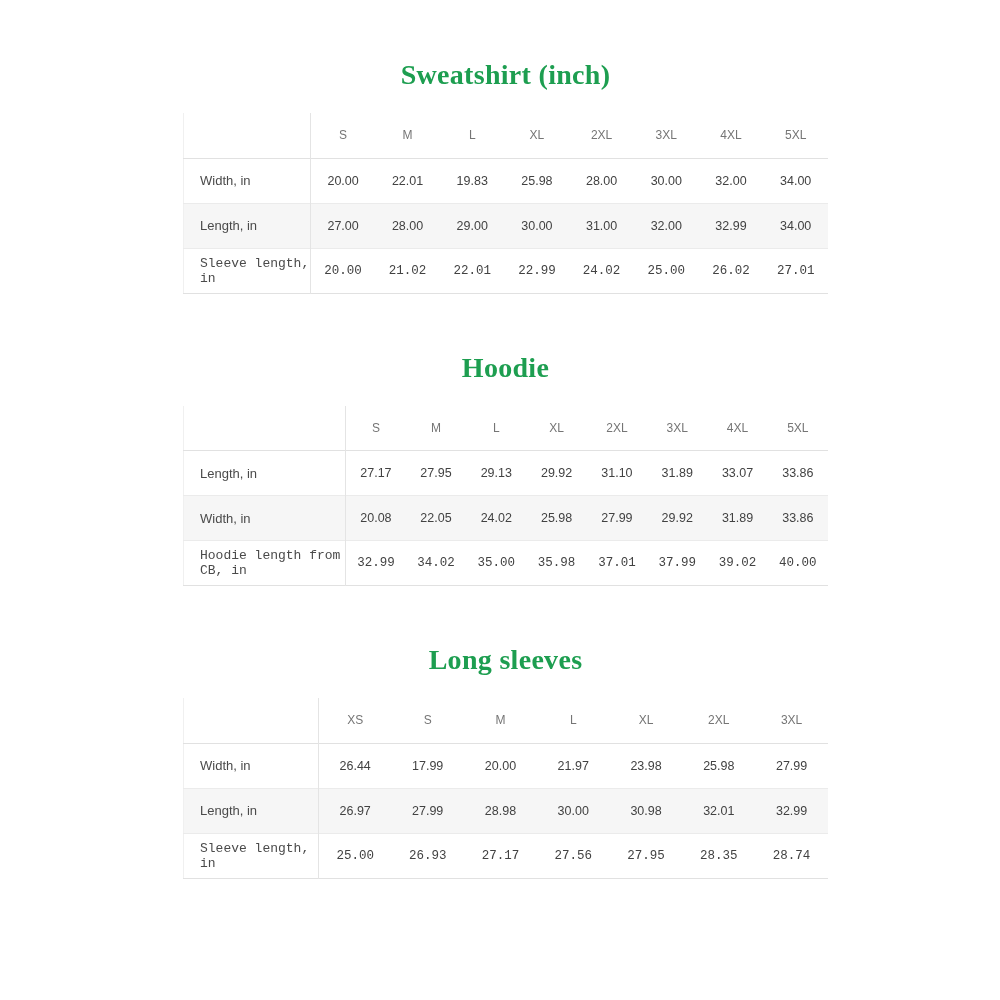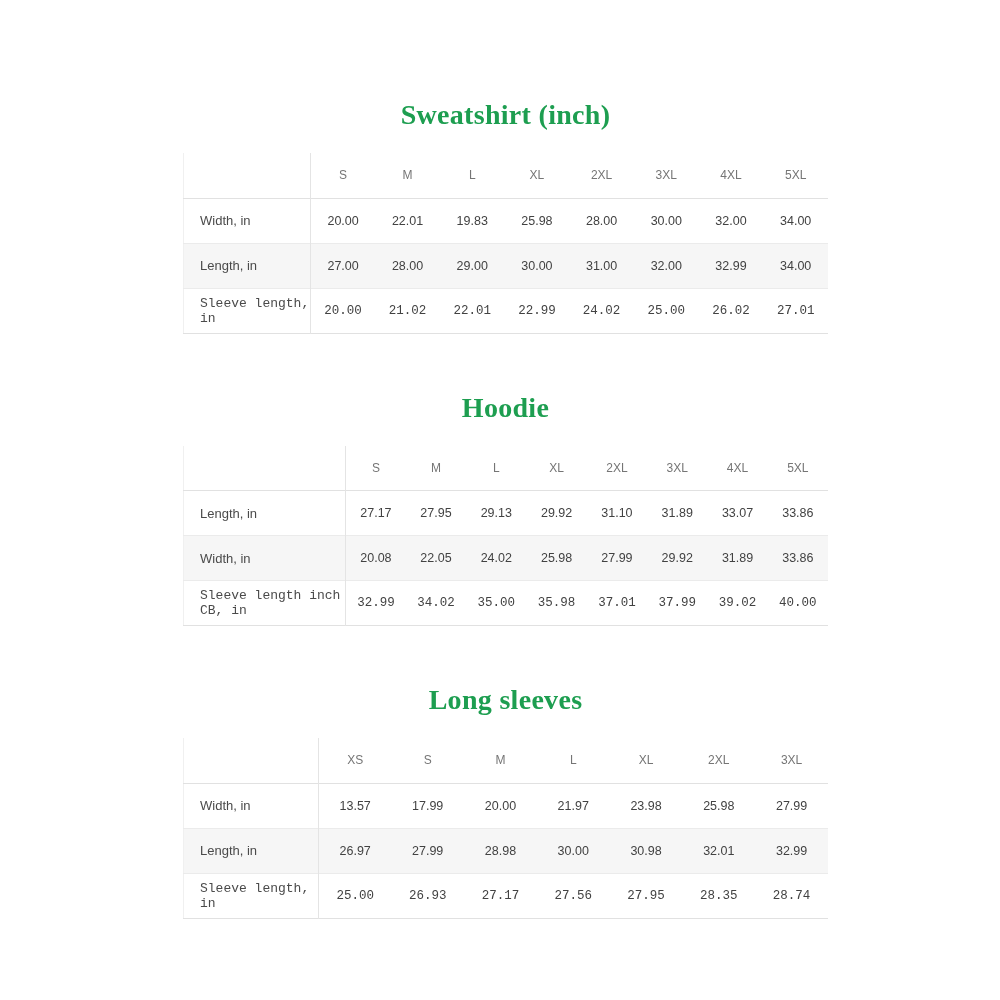--- a/index.html
+++ b/index.html
@@ -3,21 +3,21 @@
 <meta charset="utf-8">
 <style>
   * { box-sizing: border-box; }
   html, body { margin: 0; padding: 0; }
   body {
     width: 1000px; height: 1000px;
     background: #ffffff;
     font-family: "Liberation Sans", sans-serif;
     overflow: hidden;
   }
-  .sheet { width: 645px; margin-left: 183px; padding-top: 98px; }
+  .sheet { width: 645px; margin-left: 183px; padding-top: 58px; }
   .chart-section + .chart-section { margin-top: 57px; }
   h2.chart-title {
     font-family: "Liberation Serif", serif;
     font-weight: 700;
     font-size: 28px;
     line-height: 33px;
     color: #1d9e50;
     text-align: center;
     margin: 0 0 22px 0;
     letter-spacing: 0.3px;
@@ -151,21 +151,21 @@
             <td>20.08</td>
             <td>22.05</td>
             <td>24.02</td>
             <td>25.98</td>
             <td>27.99</td>
             <td>29.92</td>
             <td>31.89</td>
             <td>33.86</td>
           </tr>
           <tr>
-            <th class="label-col">Sleeve length inch CB, in</th>
+            <th class="label-col">Hoodie length from CB, in</th>
             <td>32.99</td>
             <td>34.02</td>
             <td>35.00</td>
             <td>35.98</td>
             <td>37.01</td>
             <td>37.99</td>
             <td>39.02</td>
             <td>40.00</td>
           </tr>
         </tbody>
@@ -183,21 +183,21 @@
             <th>M</th>
             <th>L</th>
             <th>XL</th>
             <th>2XL</th>
             <th>3XL</th>
           </tr>
         </thead>
         <tbody>
           <tr>
             <th class="label-col">Width, in</th>
-            <td>13.57</td>
+            <td>26.44</td>
             <td>17.99</td>
             <td>20.00</td>
             <td>21.97</td>
             <td>23.98</td>
             <td>25.98</td>
             <td>27.99</td>
           </tr>
           <tr>
             <th class="label-col">Length, in</th>
             <td>26.97</td>

